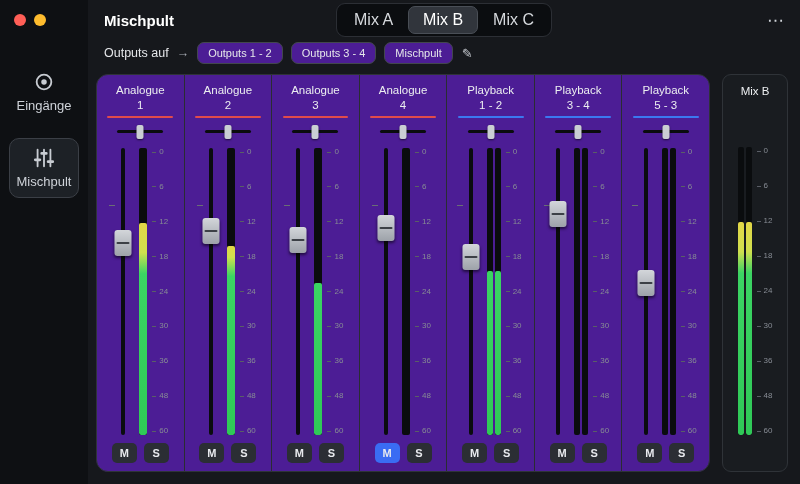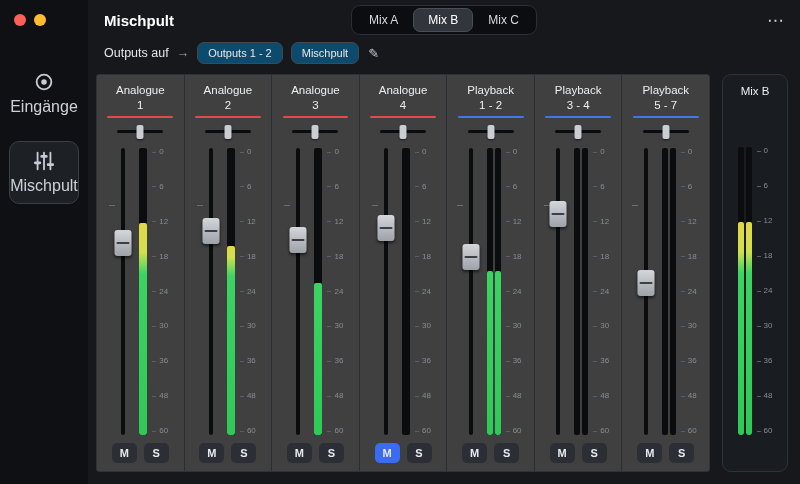--- a/index.html
+++ b/index.html
@@ -7,44 +7,44 @@
   .window {
     width:800px; height:484px; overflow:hidden; display:flex;
     font-family:"Liberation Sans", sans-serif; background:#16181c; color:#e7e9ec;
     position:relative;
   }
   
   .sidebar { width:88px; flex:none; background:#0e1013; display:flex; flex-direction:column; }
   .traffic { display:flex; gap:8px; padding:14px 0 0 14px; }
   .dot { width:12px; height:12px; border-radius:50%; display:inline-block; }
   .nav { margin-top:36px; display:flex; flex-direction:column; gap:16px; align-items:center; width:100%; }
-  .sb-item { display:flex; flex-direction:column; align-items:center; gap:5px; font-size:16px;
+  .sb-item { display:flex; flex-direction:column; align-items:center; gap:5px; font-size:13px;
     color:#ced2d8; padding:8px 4px; width:70px; border-radius:10px; border:1px solid transparent; cursor:default; }
   .sb-item.active { background:#1d2126; border-color:#3b3f46; }
   .sb-item svg { width:22px; height:22px; display:block; }
   
   .main { flex:1; display:flex; flex-direction:column; min-width:0; }
   .topbar { height:40px; flex:none; display:flex; align-items:center; padding:0 16px; position:relative; }
   .topbar h1 { font-size:15px; font-weight:700; color:#fff; }
   .tabs { position:absolute; left:50%; transform:translateX(-50%); display:flex;
     background:#0b0d10; border:1px solid #2c2f35; border-radius:9px; padding:2px; }
-  .tab { font-size:12px; padding:4px 14px; border-radius:7px; color:#d6d9dd; background:none; border:1px solid transparent;
+  .tab { font-size:16px; padding:4px 14px; border-radius:7px; color:#d6d9dd; background:none; border:1px solid transparent;
     font-family:inherit; cursor:default; }
   .tab.active { background:#31353c; border-color:#4a4f57; color:#fff; }
   .menu-btn { margin-left:auto; background:none; border:none; color:#cfd3d8; font-size:17px; line-height:1; cursor:default; }
   
   .routing { flex:none; display:flex; align-items:center; gap:9px; padding:2px 16px 8px; font-size:12.5px; color:#e5e7ea; }
   .routing .arrow { color:#a7acb4; margin:0 -1px; }
   #routing-buttons { display:flex; gap:8px; }
-  .rt-btn { background:#0c4a6e; border:1px solid #43474e; color:#e5e7ea; border-radius:7px;
+  .rt-btn { background:#4c1d95; border:1px solid #43474e; color:#e5e7ea; border-radius:7px;
     font-size:11px; padding:4px 10px; font-family:inherit; cursor:default; white-space:nowrap; }
   .edit-btn { background:none; border:none; color:#c3c7cd; font-size:13px; cursor:default; }
   
   .mixer-row { flex:1; display:flex; gap:12px; padding:2px 12px 12px 8px; min-height:0; }
-  .channels { flex:1; display:flex; background:#404040; border:1px solid #2f3338; border-radius:3px; overflow:hidden; }
+  .channels { flex:1; display:flex; background:#4c1d95; border:1px solid #2f3338; border-radius:12px; overflow:hidden; }
   .strip { flex:1; display:flex; flex-direction:column; align-items:center; padding:8px 0; border-right:1px solid #2a2d32; min-width:0; }
   .strip:last-child { border-right:none; }
   .ch-name { font-size:11.5px; line-height:1.3; text-align:center; color:#eceef0; height:30px; }
   .accent-bar { width:76%; height:2px; border-radius:1px; margin:3px 0 6px; flex:none; }
   .pan { position:relative; width:46px; height:16px; margin-bottom:2px; flex:none; }
   .pan-track { position:absolute; left:0; right:0; top:6px; height:3px; background:#0a0c0e; border-radius:2px; }
   .pan-handle { position:absolute; top:1px; width:7px; height:14px; background:#caced3; border-radius:2px;
     transform:translateX(-50%); box-shadow:0 1px 2px rgba(0,0,0,.6); }
   .strip-body { flex:1; display:flex; gap:5px; margin-top:6px; min-height:0; width:100%; justify-content:center; }
   .fader { position:relative; width:22px; height:100%; flex:none; }
@@ -112,20 +112,21 @@
           <button class="tab">Mix C</button>
         </div>
       <button class="menu-btn">⋯</button>
     </header>
 
     <div class="routing">
       <span>Outputs auf</span>
       <span class="arrow">→</span>
       <div id="routing-buttons">
           <button class="rt-btn">Outputs 1 - 2</button>
+          <button class="rt-btn">Outputs 3 - 4</button>
           <button class="rt-btn">Mischpult</button>
         </div>
       <button class="edit-btn">✎</button>
     </div>
 
     <div class="mixer-row">
       <section class="channels" id="channels">
           <div class="strip">
             <div class="ch-name">
               <div>Analogue</div>
@@ -512,21 +513,21 @@
               </div>
             </div>
             <div class="ms">
               <button class="ms-btn">M</button>
               <button class="ms-btn">S</button>
             </div>
           </div>
           <div class="strip">
             <div class="ch-name">
               <div>Playback</div>
-              <div>5 - 7</div>
+              <div>5 - 3</div>
             </div>
             <div class="accent-bar" style="background: rgb(59, 120, 240);"></div>
             <div class="pan">
               <div class="pan-track"></div>
               <div class="pan-handle" style="left: 50%;"></div>
             </div>
             <div class="strip-body">
               <div class="fader">
                 <div class="fader-track"></div>
                 <div class="unity-tick" style="top: 20%;"></div>

